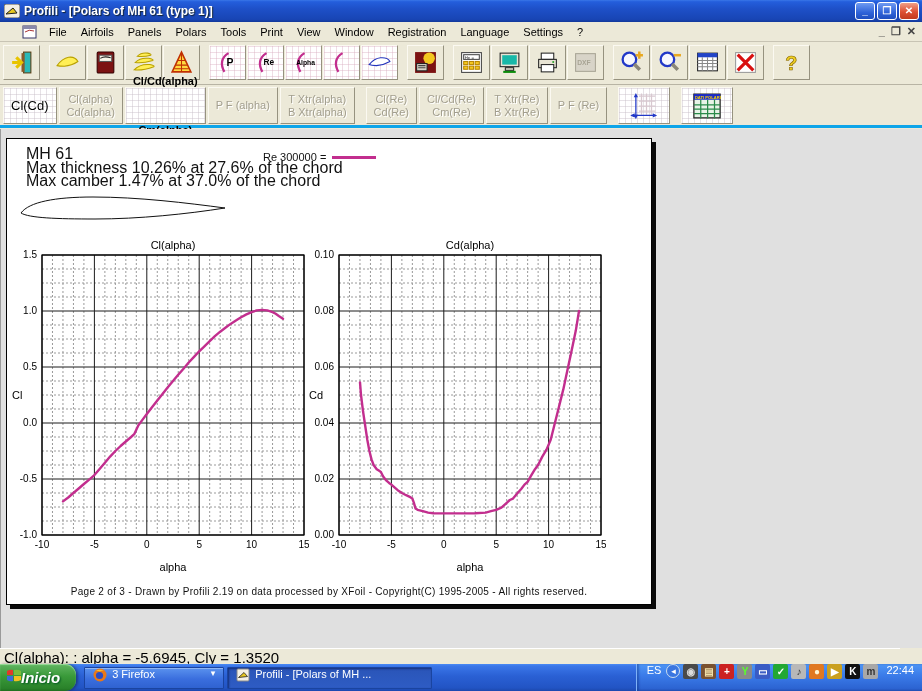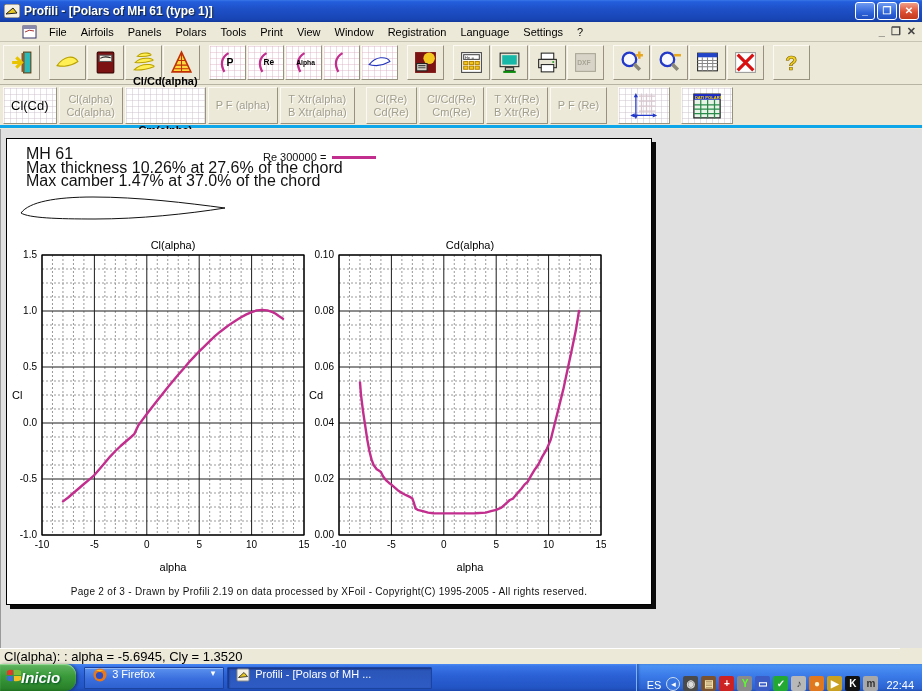--- a/index.html
+++ b/index.html
@@ -73,38 +73,38 @@
 
   svg text { font-family:"Liberation Sans",sans-serif; }
   .minor { stroke:#9a9a9a; stroke-width:1; stroke-dasharray:2,2; }
   .major { stroke:#1c1c1c; stroke-width:1; }
   .frame { stroke:#000; stroke-width:1.2; fill:none; }
   .tick  { font-size:10px; fill:#000; }
   .ctitle{ font-size:11px; fill:#000; }
 
   
   .statusbar { position:absolute; top:648px; left:0; width:900px; height:16px; background:#ECE9D8;
-    border-top:1px solid #fff; font-size:13px; color:#000; padding-left:4px; display:flex;
-    align-items:center; }
+    border-top:1px solid #fff; font-size:15px; color:#000; padding-left:4px; display:flex;
+    }
 
   
   .taskbar { position:absolute; top:664px; left:0; width:922px; height:27px; display:flex;
     align-items:stretch; background:linear-gradient(to bottom,#4a8af4 0%,#3a76e8 8%,#2a60d4 45%,#2254c4 88%,#1c48ae 100%); }
   .startbtn { display:flex; align-items:center; padding:0 16px 0 7px; color:#fff;
     font-weight:bold; font-style:italic; font-size:15px; text-shadow:1px 1px 2px #052;
     background:linear-gradient(to bottom,#61b561,#3a9a3a 45%,#2a822a 90%,#1f6f1f);
     border-radius:0 11px 11px 0; box-shadow:inset 0 1px 1px #9d9, 2px 0 3px rgba(0,0,0,.35); }
   .tasks { display:flex; align-items:center; gap:3px; padding-left:8px; flex:1; }
   .task { height:22px; display:flex; gap:5px; font-size:11px; color:#fff;
     padding:0 8px; border-radius:1px; border:1px solid #1a44a0; white-space:nowrap; overflow:hidden;
     background:linear-gradient(#5a92ee,#3a6ede 55%,#2f62d0); box-shadow:inset 0 1px 0 #8db4f4; }
   .task.active { background:linear-gradient(#2a55b8,#2e5cc4); box-shadow:inset 1px 1px 2px #15307a; width:205px; }
   .task.grouped { width:140px; }
   .ddarrow { margin-left:auto; font-size:9px; }
-  .tray { margin-left:auto; display:flex; align-items:flex-end; gap:3px; padding:0 8px 0 10px;
+  .tray { margin-left:auto; display:flex; align-items:flex-start; gap:3px; padding:0 8px 0 10px;
     background:linear-gradient(to bottom,#4e96f6,#3a7ae8 45%,#2c64d2 90%,#2454bc);
     border-left:1px solid #7fb2f8; box-shadow:inset 2px 0 2px rgba(10,40,120,.4); }
   .lang { color:#fff; font-size:11px; padding-right:2px; }
   .chev { width:14px; height:14px; border-radius:50%; background:#3a76e0; border:1px solid #cde;
     color:#fff; font-size:9px; line-height:12px; text-align:center; }
   .tico { width:15px; height:15px; border-radius:2px; display:inline-flex; align-items:center;
     justify-content:center; font-size:10px; font-weight:bold; }
   .clock { color:#fff; font-size:11px; padding-left:5px; }
 </style>
 </head>

